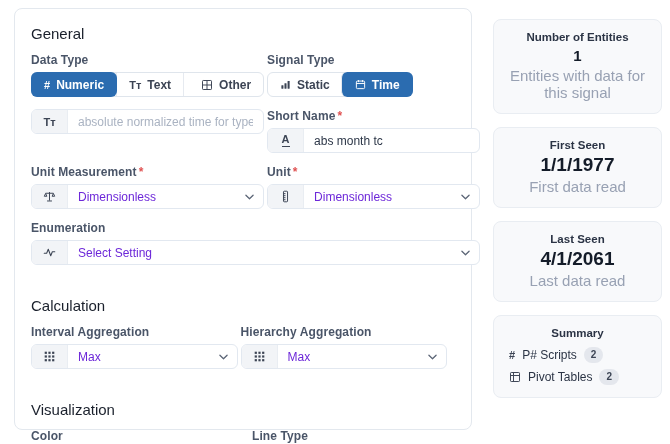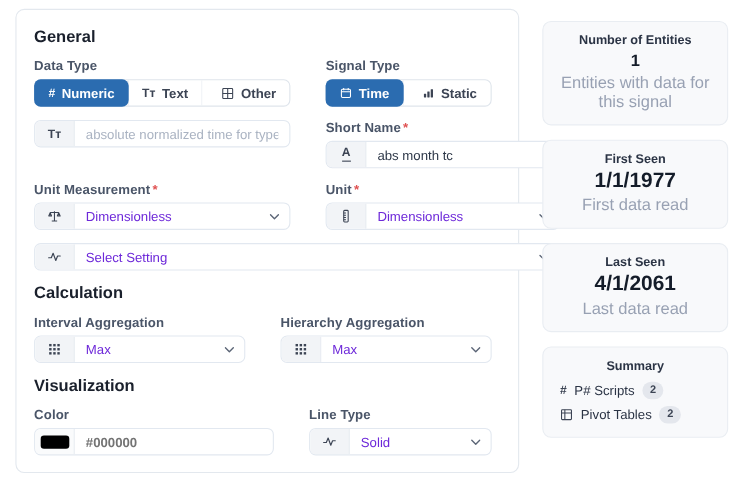--- a/index.html
+++ b/index.html
@@ -12,23 +12,23 @@
     -webkit-font-smoothing:antialiased;
   }
   .page { display:flex; gap:21px; padding:8px 8px 8px 14px; }
 
   
   .main-card {
     width:458px; height:422px; flex:none;
     background:#fff; border:1px solid #e3e8ee; border-radius:8px;
     padding:16px 24px 14px 16px;
   }
-  .section-title { font-size:15px; font-weight:700; color:#1a202c; margin:0 0 11px 0; }
-  .section-title.mt { margin-top:0; }
-  .grid { display:grid; grid-template-columns:1fr 1fr; column-gap:32px; }
+  .section-title { font-size:15px; font-weight:400; color:#1a202c; margin:0 0 11px 0; }
+  .section-title.mt { margin-top:20px; }
+  .grid { display:grid; grid-template-columns:1fr 1fr; column-gap:3px; }
   .field { margin-bottom:12px; }
   .field.full { grid-column:1 / -1; }
   .field-label {
     display:block; font-size:12px; font-weight:600; color:#4a5568;
     margin-bottom:5px; letter-spacing:.1px;
   }
   .req { color:#e05252; margin-left:2px; font-weight:700; }
 
   
   .btn-group { display:inline-flex; height:25px; border:1px solid #dfe5ec; border-radius:6px; background:#fff; }
@@ -119,39 +119,39 @@
                 </svg>
             </span>
             <span>Other</span>
           </button>
         </div>
       </div>
 
       <div class="field">
         <span class="field-label">Signal Type</span>
         <div class="btn-group">
-          <button class="btn selected">
-            <span class="icon">
-              <svg width="11" height="11" viewBox="0 0 16 16" fill="none" stroke="currentColor" stroke-width="1.4">
-                  <rect x="2" y="3" width="12" height="11" rx="1.5"></rect>
-                  <path d="M2 6.5h12M5 1.5v3M11 1.5v3"></path>
-                </svg>
-            </span>
-            <span>Time</span>
-          </button>
           <button class="btn">
             <span class="icon">
               <svg width="11" height="11" viewBox="0 0 16 16" fill="currentColor">
                   <rect x="2" y="9" width="3" height="5" rx="0.5"></rect>
                   <rect x="6.5" y="6" width="3" height="8" rx="0.5"></rect>
                   <rect x="11" y="3" width="3" height="11" rx="0.5"></rect>
                 </svg>
             </span>
             <span>Static</span>
           </button>
+          <button class="btn selected">
+            <span class="icon">
+              <svg width="11" height="11" viewBox="0 0 16 16" fill="none" stroke="currentColor" stroke-width="1.4">
+                  <rect x="2" y="3" width="12" height="11" rx="1.5"></rect>
+                  <path d="M2 6.5h12M5 1.5v3M11 1.5v3"></path>
+                </svg>
+            </span>
+            <span>Time</span>
+          </button>
         </div>
       </div>
 
       <div class="field">
         <div class="control">
           <span class="addon">Tт</span>
           <input type="text" placeholder="absolute normalized time for type c..." style="">
         </div>
       </div>
 
@@ -194,20 +194,21 @@
           <span class="value">Dimensionless</span>
           <span class="chevron">
             <svg width="9" height="6" viewBox="0 0 10 6">
                 <path d="M1 1l4 4 4-4" fill="none" stroke="currentColor" stroke-width="1.4" stroke-linecap="round" stroke-linejoin="round"></path>
               </svg>
           </span>
         </div>
       </div>
 
       <div class="field full">
+        <span class="field-label">Enumeration</span>
         <div class="control select">
           <span class="addon">
             <svg width="13" height="13" viewBox="0 0 16 16" fill="none" stroke="currentColor" stroke-width="1.3" stroke-linejoin="round" stroke-linecap="round">
                 <path d="M1.5 9h3L6.5 4l3 8 2-5h3"></path>
               </svg>
           </span>
           <span class="value">Select Setting</span>
           <span class="chevron">
             <svg width="9" height="6" viewBox="0 0 10 6">
                 <path d="M1 1l4 4 4-4" fill="none" stroke="currentColor" stroke-width="1.4" stroke-linecap="round" stroke-linejoin="round"></path>

